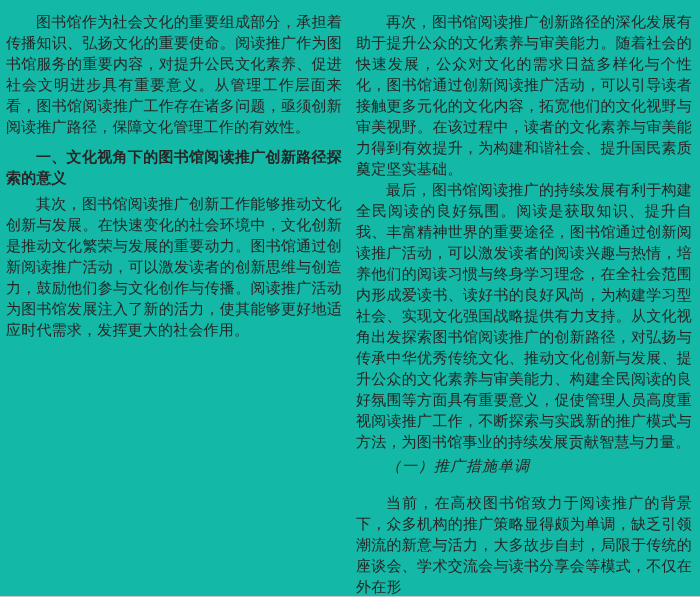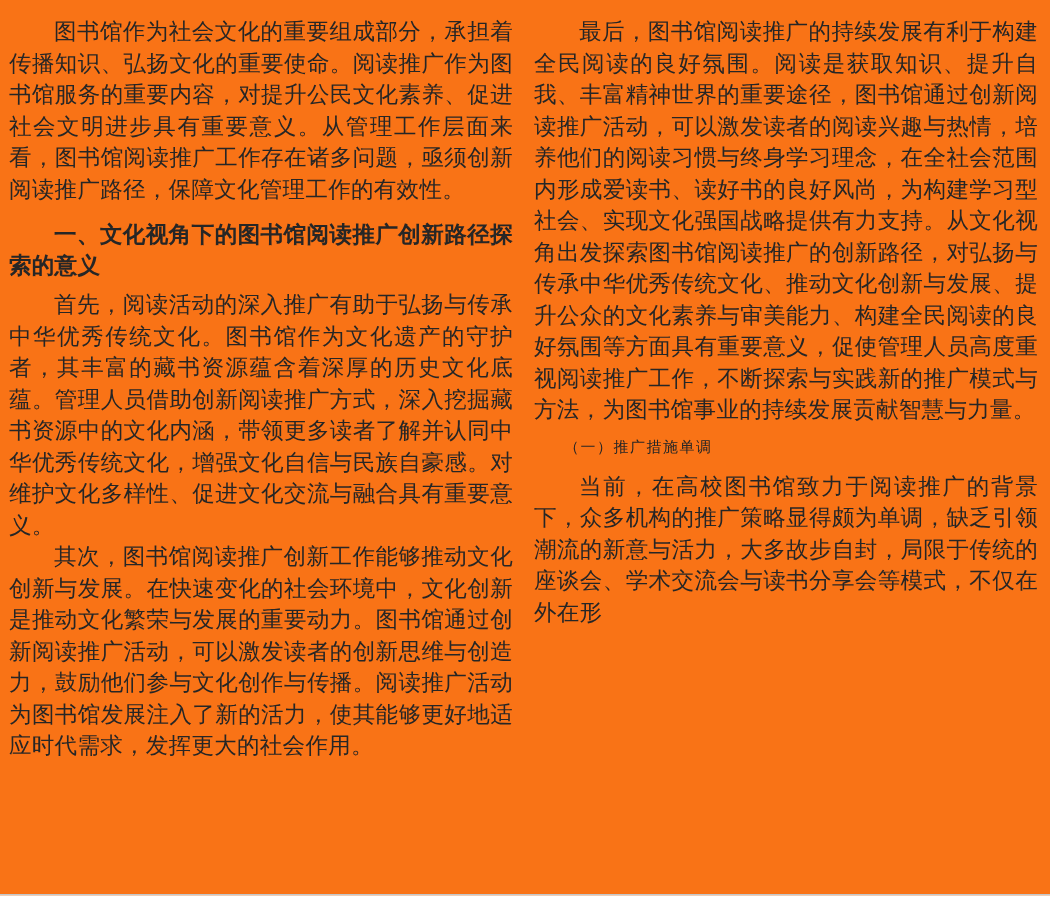--- a/index.html
+++ b/index.html
@@ -7,21 +7,21 @@
   body {
     width: 700px;
     height: 604px;
     background: #ffffff;
     font-family: "Liberation Serif", "DejaVu Serif", serif;
   }
   .page {
     position: relative;
     width: 700px;
     height: 604px;
-    background: #f97316;
+    background: #14b8a6;
     overflow: hidden;
     color: #262626;
   }
   .columns {
     display: flex;
     gap: 14px;
     padding: 12px 8px 0 6px;
   }
   .col {
     flex: 0 0 336px;
@@ -38,24 +38,25 @@
   .heading {
     font-family: "Liberation Sans", "DejaVu Sans", sans-serif;
     font-weight: 700;
     font-size: 15px;
     line-height: 21px;
     margin: 8px 0 6px 0;
     text-indent: 2em;
     text-align: justify;
   }
   .subheading {
+    font-style: italic;
     font-weight: 400;
-    font-size: 10px;
+    font-size: 15px;
     line-height: 21px;
-    margin: 3px 0 6px 0;
+    margin: 3px 0 16px 0;
     text-indent: 2em;
     letter-spacing: 1px;
   }
   sup.ref {
     font-size: 9px;
     line-height: 0;
     letter-spacing: 0;
   }
   .page-edge-line {
     position: absolute;
@@ -79,26 +80,26 @@
 
 <div class="page">
   <div class="columns">
 
     <div class="col">
       <p class="body">图书馆作为社会文化的重要组成部分，承担着传播知识、弘扬文化的重要使命。阅读推广作为图书馆服务的重要内容，对提升公民文化素养、促进社会文明进步具有重要意义。从管理工作层面来看，图书馆阅读推广工作存在诸多问题，亟须创新阅读推广路径，保障文化管理工作的有效性。</p>
 
       <h2 class="heading">一、文化视角下的图书馆阅读推广创新路径探索的意义</h2>
 
 
-      <p class="body">首先，阅读活动的深入推广有助于弘扬与传承中华优秀传统文化。图书馆作为文化遗产的守护者，其丰富的藏书资源蕴含着深厚的历史文化底蕴。管理人员借助创新阅读推广方式，深入挖掘藏书资源中的文化内涵，带领更多读者了解并认同中华优秀传统文化，增强文化自信与民族自豪感。对维护文化多样性、促进文化交流与融合具有重要意义。</p>
 
       <p class="body">其次，图书馆阅读推广创新工作能够推动文化创新与发展。在快速变化的社会环境中，文化创新是推动文化繁荣与发展的重要动力。图书馆通过创新阅读推广活动，可以激发读者的创新思维与创造力，鼓励他们参与文化创作与传播。阅读推广活动为图书馆发展注入了新的活力，使其能够更好地适应时代需求，发挥更大的社会作用。</p>
     </div>
 
     <div class="col">
+      <p class="body">再次，图书馆阅读推广创新路径的深化发展有助于提升公众的文化素养与审美能力。随着社会的快速发展，公众对文化的需求日益多样化与个性化，图书馆通过创新阅读推广活动，可以引导读者接触更多元化的文化内容，拓宽他们的文化视野与审美视野。在该过程中，读者的文化素养与审美能力得到有效提升，为构建和谐社会、提升国民素质奠定坚实基础。</p>
 
       <p class="body">最后，图书馆阅读推广的持续发展有利于构建全民阅读的良好氛围。阅读是获取知识、提升自我、丰富精神世界的重要途径，图书馆通过创新阅读推广活动，可以激发读者的阅读兴趣与热情，培养他们的阅读习惯与终身学习理念，在全社会范围内形成爱读书、读好书的良好风尚，为构建学习型社会、实现文化强国战略提供有力支持。从文化视角出发探索图书馆阅读推广的创新路径，对弘扬与传承中华优秀传统文化、推动文化创新与发展、提升公众的文化素养与审美能力、构建全民阅读的良好氛围等方面具有重要意义，促使管理人员高度重视阅读推广工作，不断探索与实践新的推广模式与方法，为图书馆事业的持续发展贡献智慧与力量。</p>
 
 
       <p class="subheading">（一）推广措施单调</p>
 
       <p class="body">当前，在高校图书馆致力于阅读推广的背景下，众多机构的推广策略显得颇为单调，缺乏引领潮流的新意与活力，大多故步自封，局限于传统的座谈会、学术交流会与读书分享会等模式，不仅在外在形</p>
     </div>
 
   </div>

